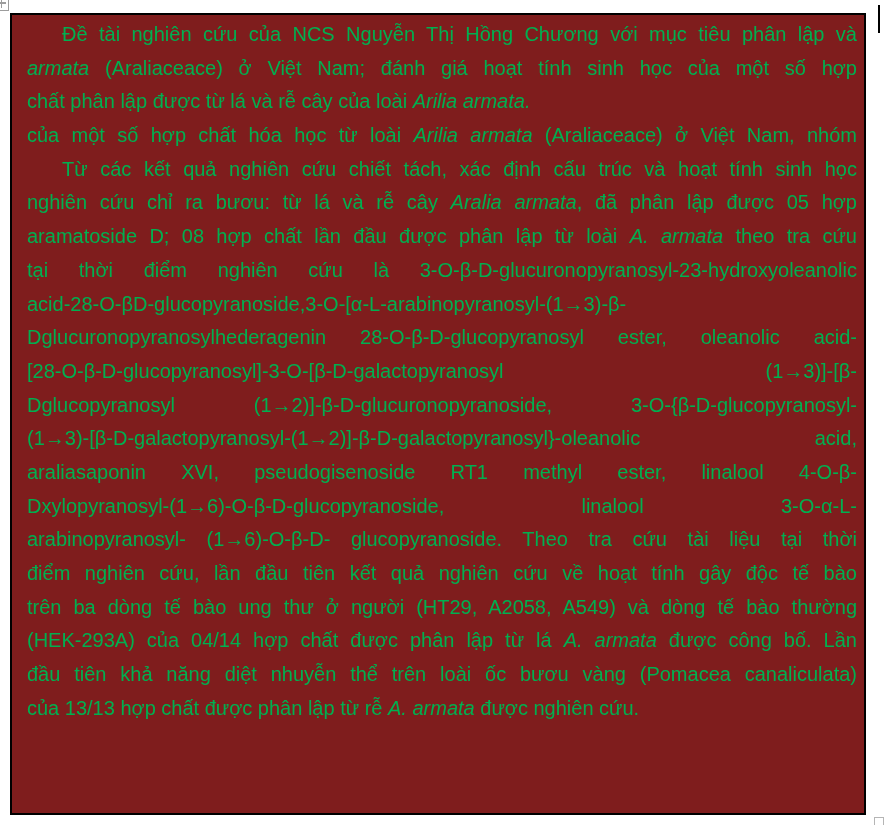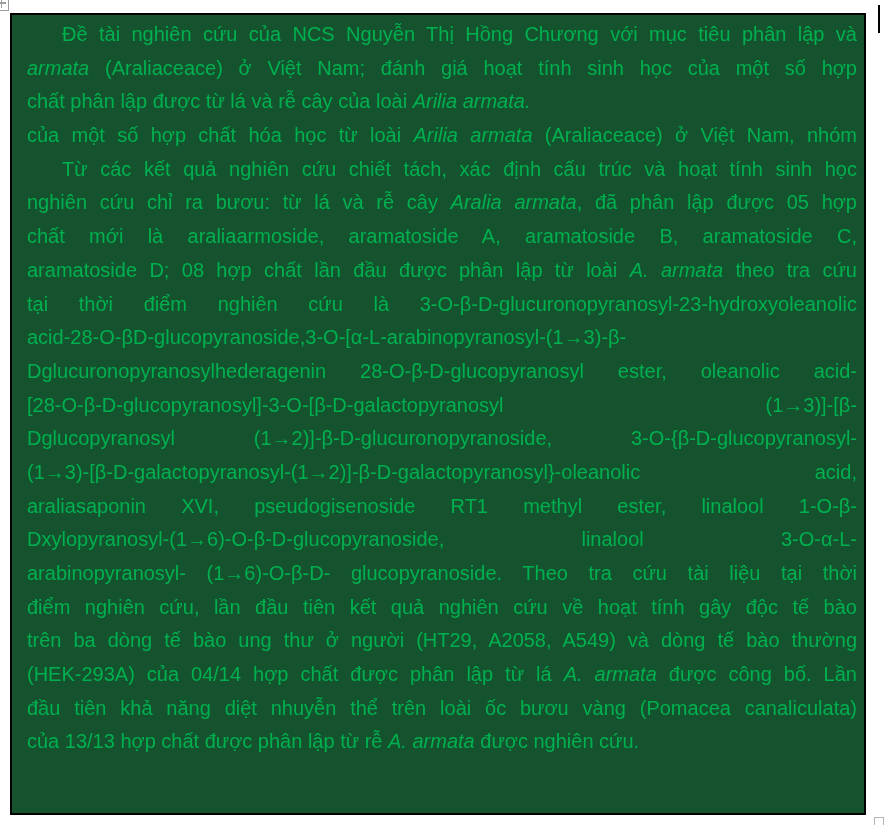--- a/index.html
+++ b/index.html
@@ -15,21 +15,21 @@
   .table-move-handle .plus-v{
     position:absolute;left:50%;top:2px;bottom:2px;width:1.5px;margin-left:-0.75px;
     background:var(--handle-color,#9d9d9d);
   }
   .table-move-handle .plus-h{
     position:absolute;top:50%;left:2px;right:2px;height:1.5px;margin-top:-0.75px;
     background:var(--handle-color,#9d9d9d);
   }
   .table-cell{
     position:absolute;left:10px;top:13px;width:852px;height:798px;
-    border:2px solid var(--border-color,#000);background:#14532d;
+    border:2px solid var(--border-color,#000);background:#7f1d1d;
   }
   .doc-body{
     position:absolute;left:15px;top:3px;width:830px;
     color:var(--text-color,#00B050);
     font-size:20px;line-height:33.7px;
   }
   .paragraph{margin:0;}
   .line{
     text-align:justify;text-align-last:justify;text-justify:inter-word;
     height:33.7px;overflow:hidden;
@@ -58,29 +58,28 @@
   <div class="doc-body">
       <div class="paragraph">
         <div class="line indent"><span>Đề tài nghiên cứu của NCS Nguyễn Thị Hồng Chương với mục tiêu phân lập và</span></div>
         <div class="line"><em>armata</em><span> (Araliaceace) ở Việt Nam; đánh giá hoạt tính sinh học của một số hợp</span></div>
         <div class="line last"><span>chất phân lập được từ lá và rễ cây của loài </span><em>Arilia armata.</em></div>
       </div>
       <div class="paragraph">
         <div class="line"><span>của một số hợp chất hóa học từ loài </span><em>Arilia armata</em><span> (Araliaceace) ở Việt Nam, nhóm</span></div>
         <div class="line indent"><span>Từ các kết quả nghiên cứu chiết tách, xác định cấu trúc và hoạt tính sinh học</span></div>
         <div class="line"><span>nghiên cứu chỉ ra bươu: từ lá và rễ cây </span><em>Aralia armata</em><span>, đã phân lập được 05 hợp</span></div>
-        <div class="line"><span>chất mới là araliaarmoside, aramatoside A, aramatoside B, aramatoside C,</span></div>
         <div class="line"><span>aramatoside D; 08 hợp chất lần đầu được phân lập từ loài </span><em>A. armata</em><span> theo tra cứu</span></div>
         <div class="line"><span>tại thời điểm nghiên cứu là 3-O-β-D-glucuronopyranosyl-23-hydroxyoleanolic</span></div>
         <div class="line"><span>acid-28-O-βD-glucopyranoside,3-O-[α-L-arabinopyranosyl-(1→3)-β-</span></div>
         <div class="line"><span>Dglucuronopyranosylhederagenin 28-O-β-D-glucopyranosyl ester, oleanolic acid-</span></div>
         <div class="line"><span>[28-O-β-D-glucopyranosyl]-3-O-[β-D-galactopyranosyl (1→3)]-[β-</span></div>
         <div class="line"><span>Dglucopyranosyl (1→2)]-β-D-glucuronopyranoside, 3-O-{β-D-glucopyranosyl-</span></div>
         <div class="line"><span>(1→3)-[β-D-galactopyranosyl-(1→2)]-β-D-galactopyranosyl}-oleanolic acid,</span></div>
-        <div class="line"><span>araliasaponin XVI, pseudogisenoside RT1 methyl ester, linalool 1-O-β-</span></div>
+        <div class="line"><span>araliasaponin XVI, pseudogisenoside RT1 methyl ester, linalool 4-O-β-</span></div>
         <div class="line"><span>Dxylopyranosyl-(1→6)-O-β-D-glucopyranoside, linalool 3-O-α-L-</span></div>
         <div class="line"><span>arabinopyranosyl- (1→6)-O-β-D- glucopyranoside. Theo tra cứu tài liệu tại thời</span></div>
         <div class="line"><span>điểm nghiên cứu, lần đầu tiên kết quả nghiên cứu về hoạt tính gây độc tế bào</span></div>
         <div class="line"><span>trên ba dòng tế bào ung thư ở người (HT29, A2058, A549) và dòng tế bào thường</span></div>
         <div class="line"><span>(HEK-293A) của 04/14 hợp chất được phân lập từ lá </span><em>A. armata</em><span> được công bố. Lần</span></div>
         <div class="line"><span>đầu tiên khả năng diệt nhuyễn thể trên loài ốc bươu vàng (Pomacea canaliculata)</span></div>
         <div class="line last"><span>của 13/13 hợp chất được phân lập từ rễ </span><em>A. armata</em><span> được nghiên cứu.</span></div>
       </div>
     </div>
 </div>

